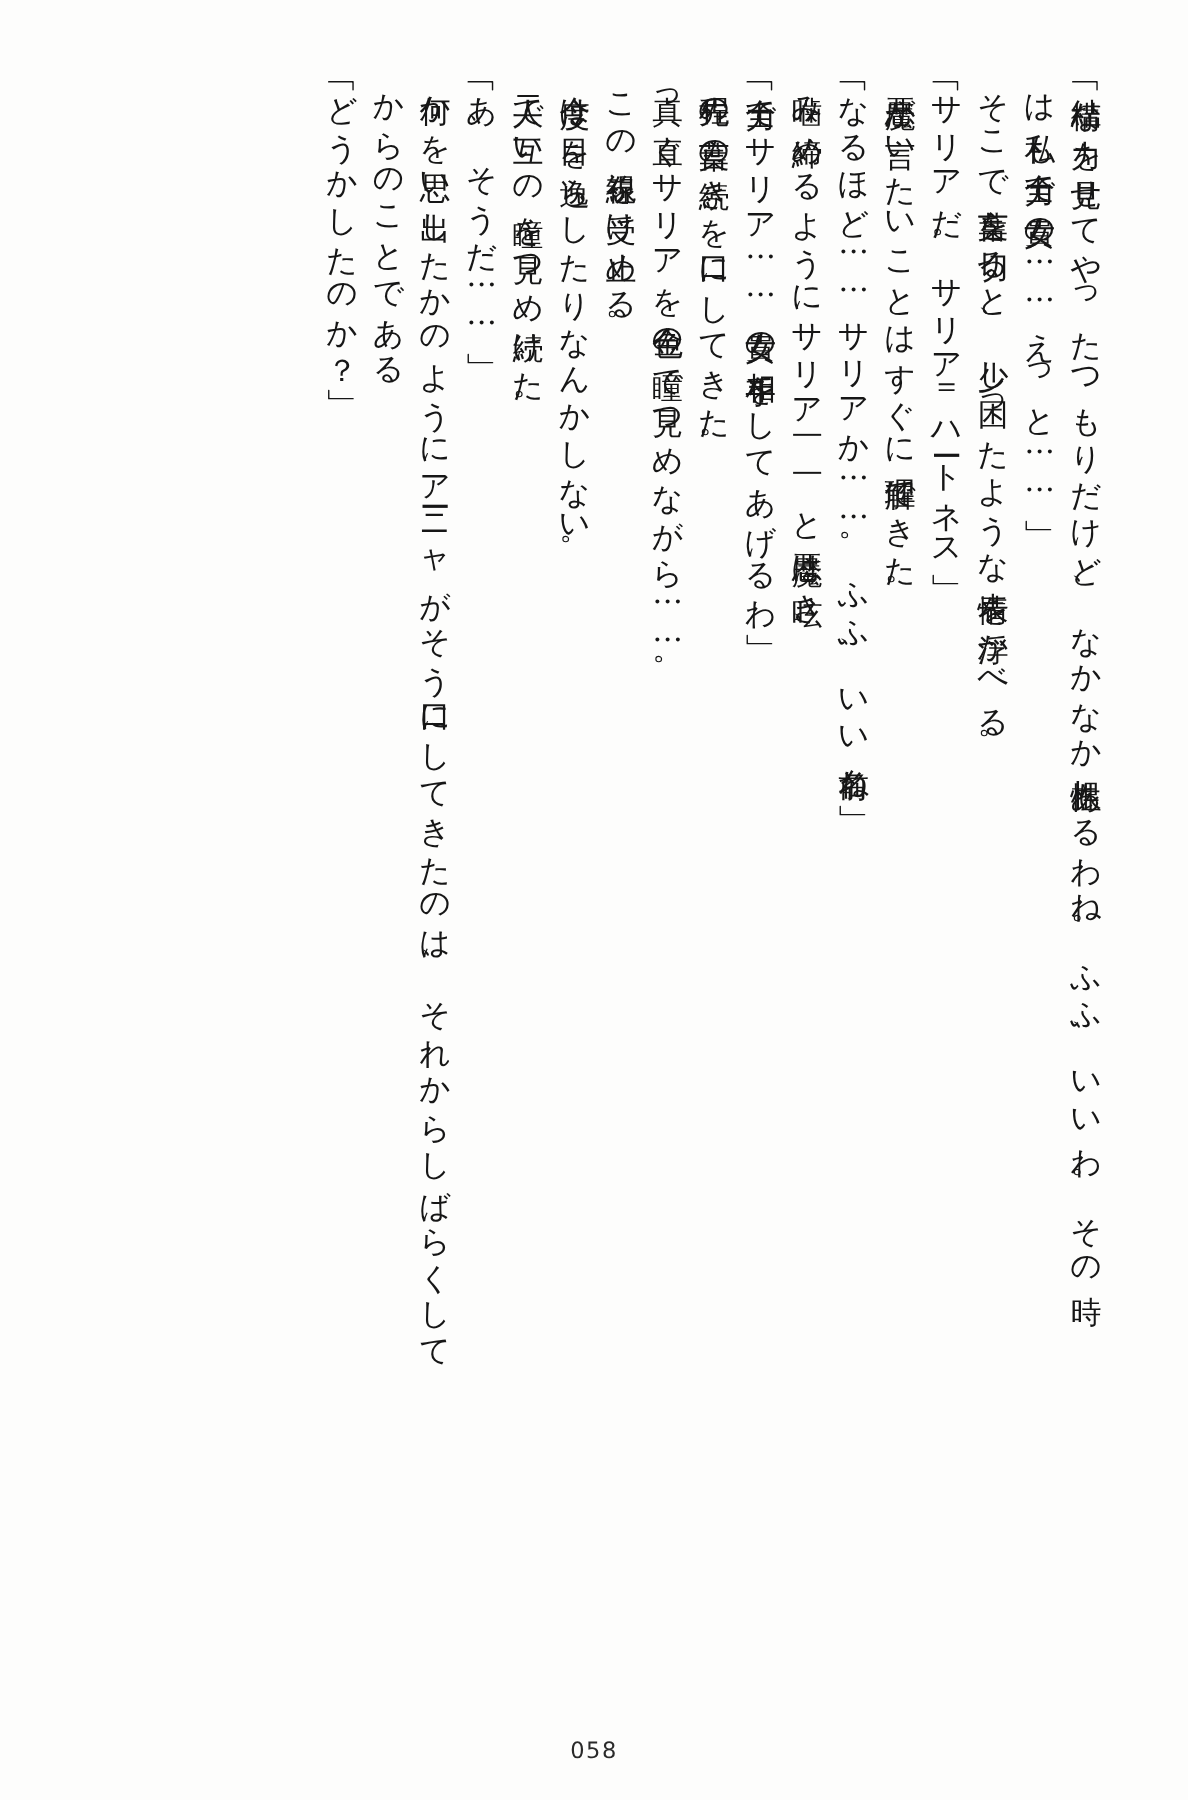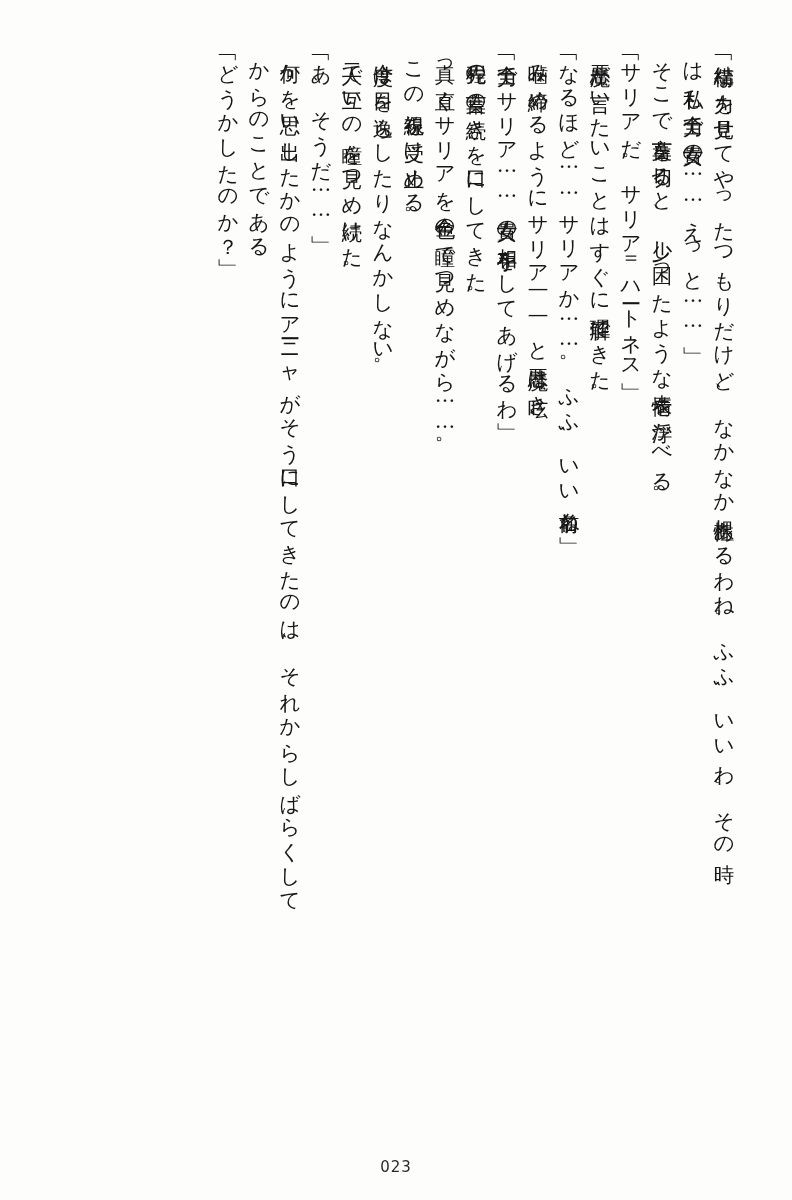--- a/index.html
+++ b/index.html
@@ -87,15 +87,15 @@
     <div class="line">真っ直ぐサリアを金色の瞳で見つめながら……。</div>
     <div class="line">この視線を受け止める。</div>
     <div class="line">今度は目を逸らしたりなんかしない。</div>
     <div class="line">二人で互いの瞳を見つめ続けた。</div>
     <div class="line">「あ、そうだ……」</div>
     <div class="line">何かを思い出したかのようにアーニャがそう口にしてきたのは、それからしばらくして</div>
     <div class="line">からのことである</div>
     <div class="line">「どうかしたのか？」</div>
   </div>
 
-  <div class="page-number">023</div>
+  <div class="page-number">058</div>
 
 </div>
 
 </body></html>

